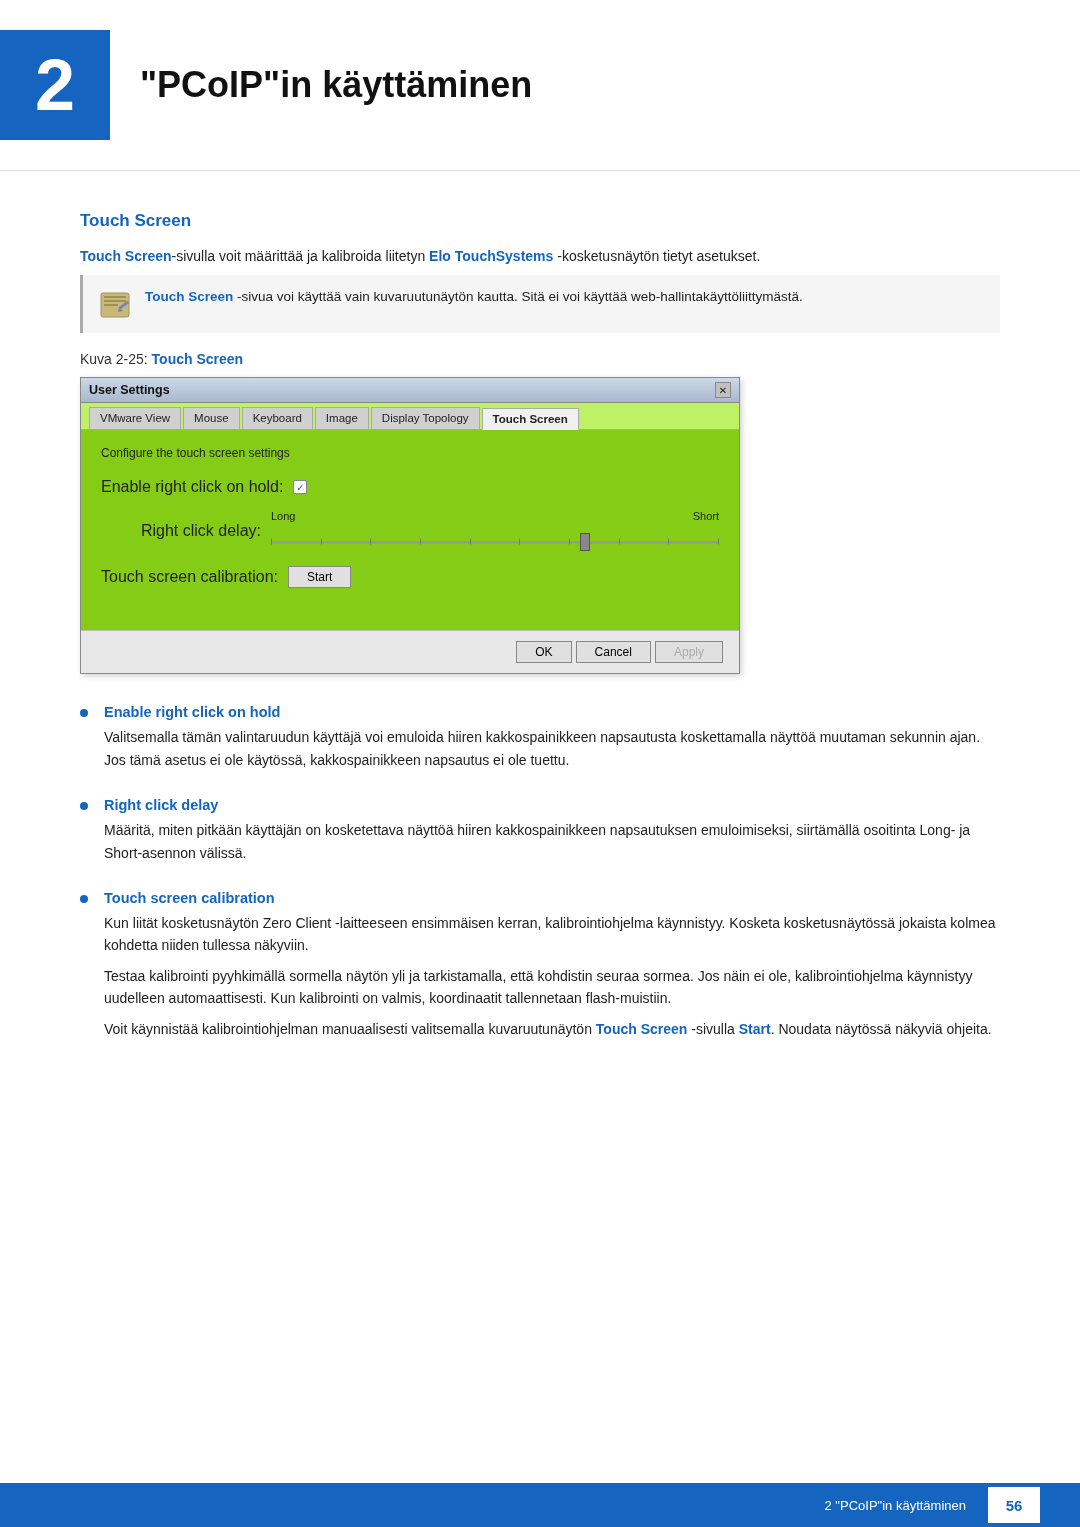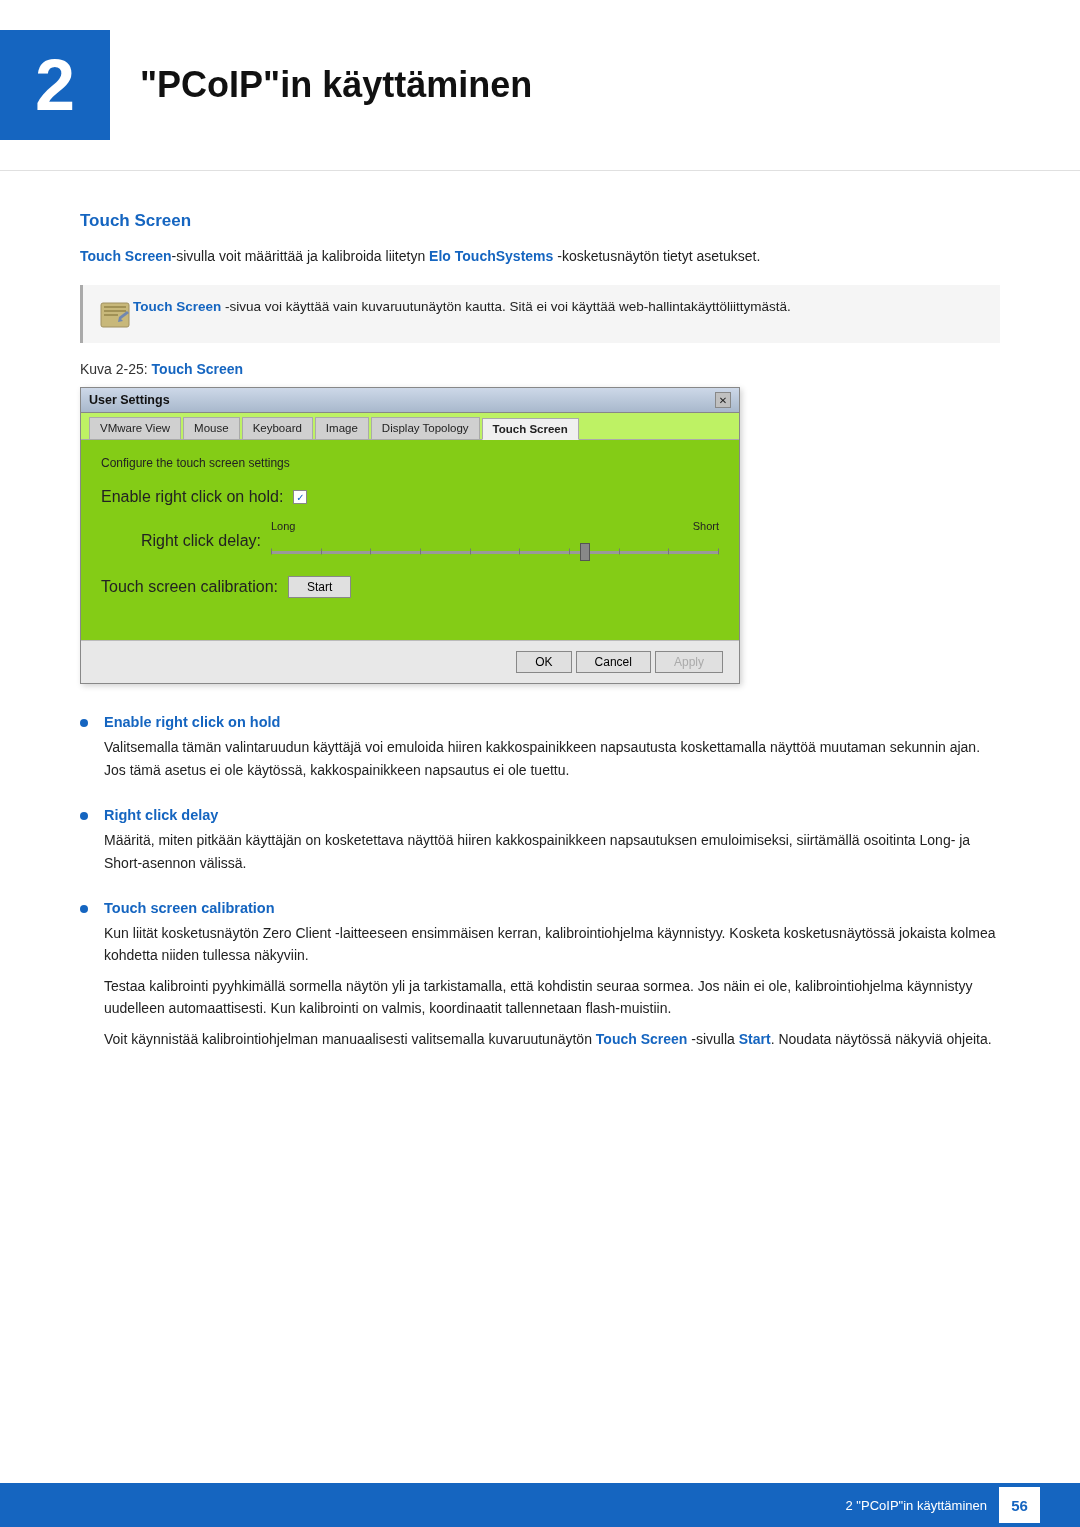--- a/index.html
+++ b/index.html
@@ -52,35 +52,35 @@
       font-size: 17px;
       font-weight: bold;
       margin-bottom: 14px;
     }
 
     
     .body-text {
       font-size: 14px;
       line-height: 1.6;
       color: #222;
-      margin-bottom: 18px;
+      margin-bottom: 8px;
     }
     .body-text strong, .inline-bold {
       font-weight: bold;
     }
 
     
     .note-box {
       display: flex;
       align-items: flex-start;
       background: #f5f5f5;
       border-left: 3px solid #aaa;
       padding: 12px 16px;
       margin-bottom: 18px;
-      gap: 2px;
+      gap: 14px;
     }
     .note-icon {
       width: 32px;
       height: 32px;
       flex-shrink: 0;
       margin-top: 2px;
     }
     .note-text {
       font-size: 13.5px;
       line-height: 1.55;
@@ -267,26 +267,26 @@
     }
     .footer-text {
       color: #fff;
       font-size: 13px;
     }
     .footer-page-num {
       background: #fff;
       color: #1565c0;
       font-size: 15px;
       font-weight: bold;
-      width: 41px;
+      width: 52px;
       height: 36px;
       display: flex;
       align-items: center;
       justify-content: center;
-      margin-left: 12px;
+      margin-left: 22px;
     }
 
     .highlight-blue { color: #1565c0; font-weight: bold; }
   </style>
 </head>
 <body>
 
 <div class="chapter-banner">
   <div class="chapter-number-box">
     <span>2</span>

